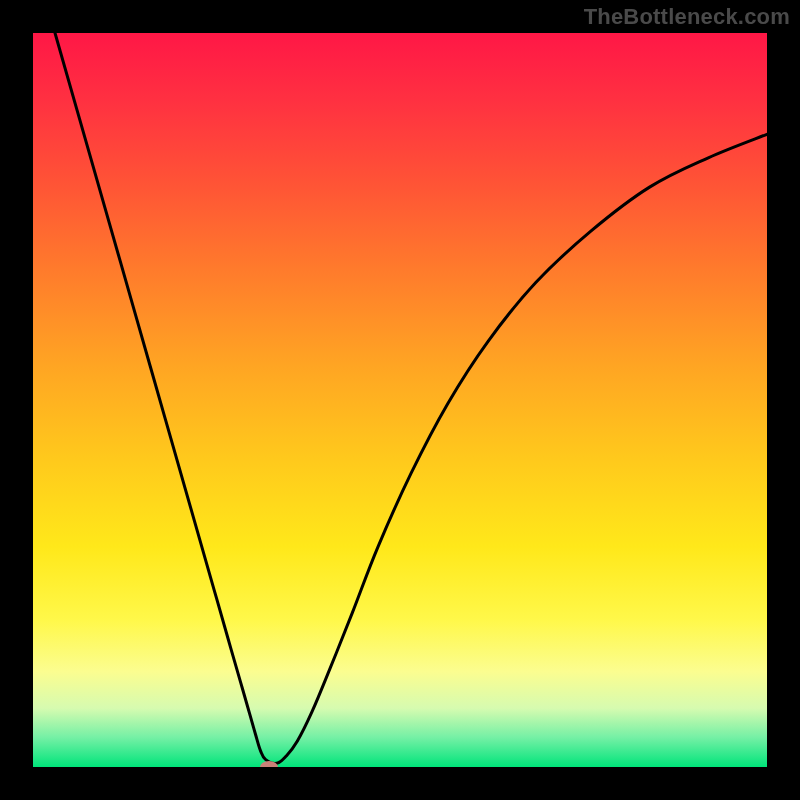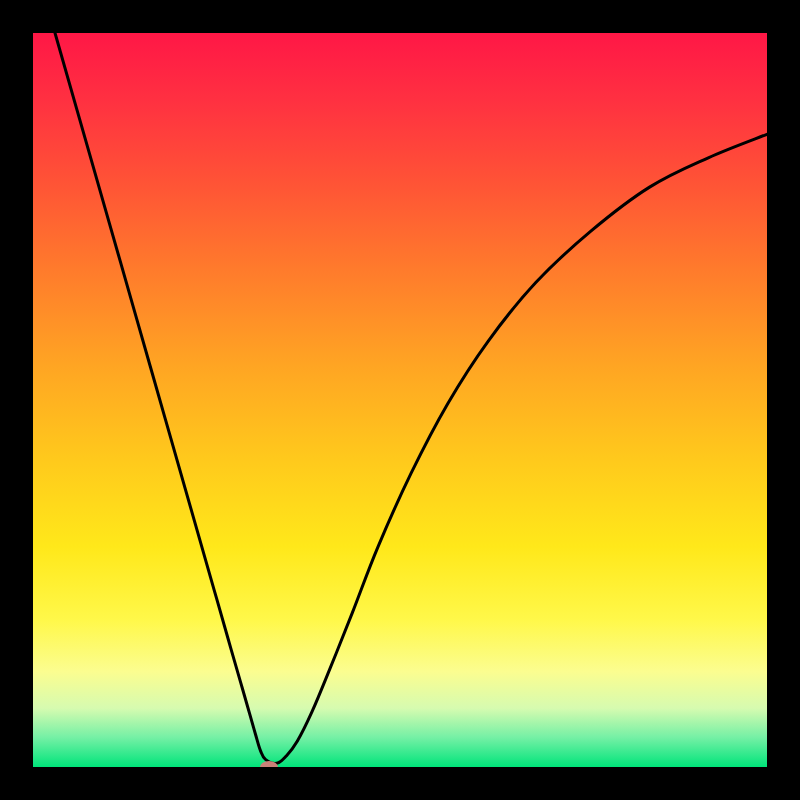--- a/index.html
+++ b/index.html
@@ -63,20 +63,21 @@
     height: 12px;
     border-radius: 50%;
     background: #c98178;
   }
 </style>
 </head>
 <body>
 
 <div class="frame">
 
+  <div class="attribution">TheBottleneck.com</div>
 
   <div class="plot-area">
     <div class="gradient"></div>
 
     <svg class="curve" viewBox="0 0 734 734" preserveAspectRatio="none">
       <path id="curve-path" fill="none" stroke="#000000" stroke-width="3" stroke-linejoin="round" stroke-linecap="round" d="M 22.02 0.00 C 25.98 13.87, 34.79 44.70, 44.04 77.07 C 53.29 109.44, 62.83 142.84, 73.40 179.83 C 83.97 216.82, 92.19 245.60, 102.76 282.59 C 113.33 319.58, 121.55 348.36, 132.12 385.35 C 142.69 422.34, 152.23 455.74, 161.48 488.11 C 170.73 520.48, 176.89 542.06, 183.50 565.18 C 190.11 588.30, 193.56 600.44, 198.18 616.56 C 202.80 632.68, 205.89 643.23, 209.19 654.73 C 212.49 666.22, 214.15 672.09, 216.53 680.42 C 218.91 688.74, 220.42 694.23, 222.40 700.97 C 224.38 707.71, 225.69 713.23, 227.54 717.85 C 229.39 722.48, 229.77 724.41, 232.68 726.66 C 235.58 728.91, 239.99 730.99, 243.69 730.33 C 247.39 729.67, 249.53 726.95, 253.23 722.99 C 256.93 719.03, 259.62 716.24, 264.24 708.31 C 268.86 700.38, 272.97 692.16, 278.92 678.95 C 284.87 665.74, 290.00 652.75, 297.27 634.91 C 304.54 617.07, 310.70 601.66, 319.29 579.86 C 327.88 558.06, 334.41 538.90, 344.98 513.80 C 355.55 488.70, 365.46 466.16, 378.01 440.40 C 390.56 414.64, 400.84 394.45, 414.71 370.67 C 428.58 346.89, 439.23 330.08, 455.08 308.28 C 470.93 286.48, 484.29 269.38, 502.79 249.56 C 521.29 229.74, 537.36 215.36, 557.84 198.18 C 578.32 181.00, 595.42 167.35, 616.56 154.14 C 637.70 140.93, 654.14 134.29, 675.28 124.78 C 696.42 115.27, 723.43 105.52, 734.00 101.29"></path>
     </svg>
 
     <div class="dot" id="optimal-dot" style="left: 227.348px; top: 728px; background: rgb(201, 129, 120);"></div>
   </div>

